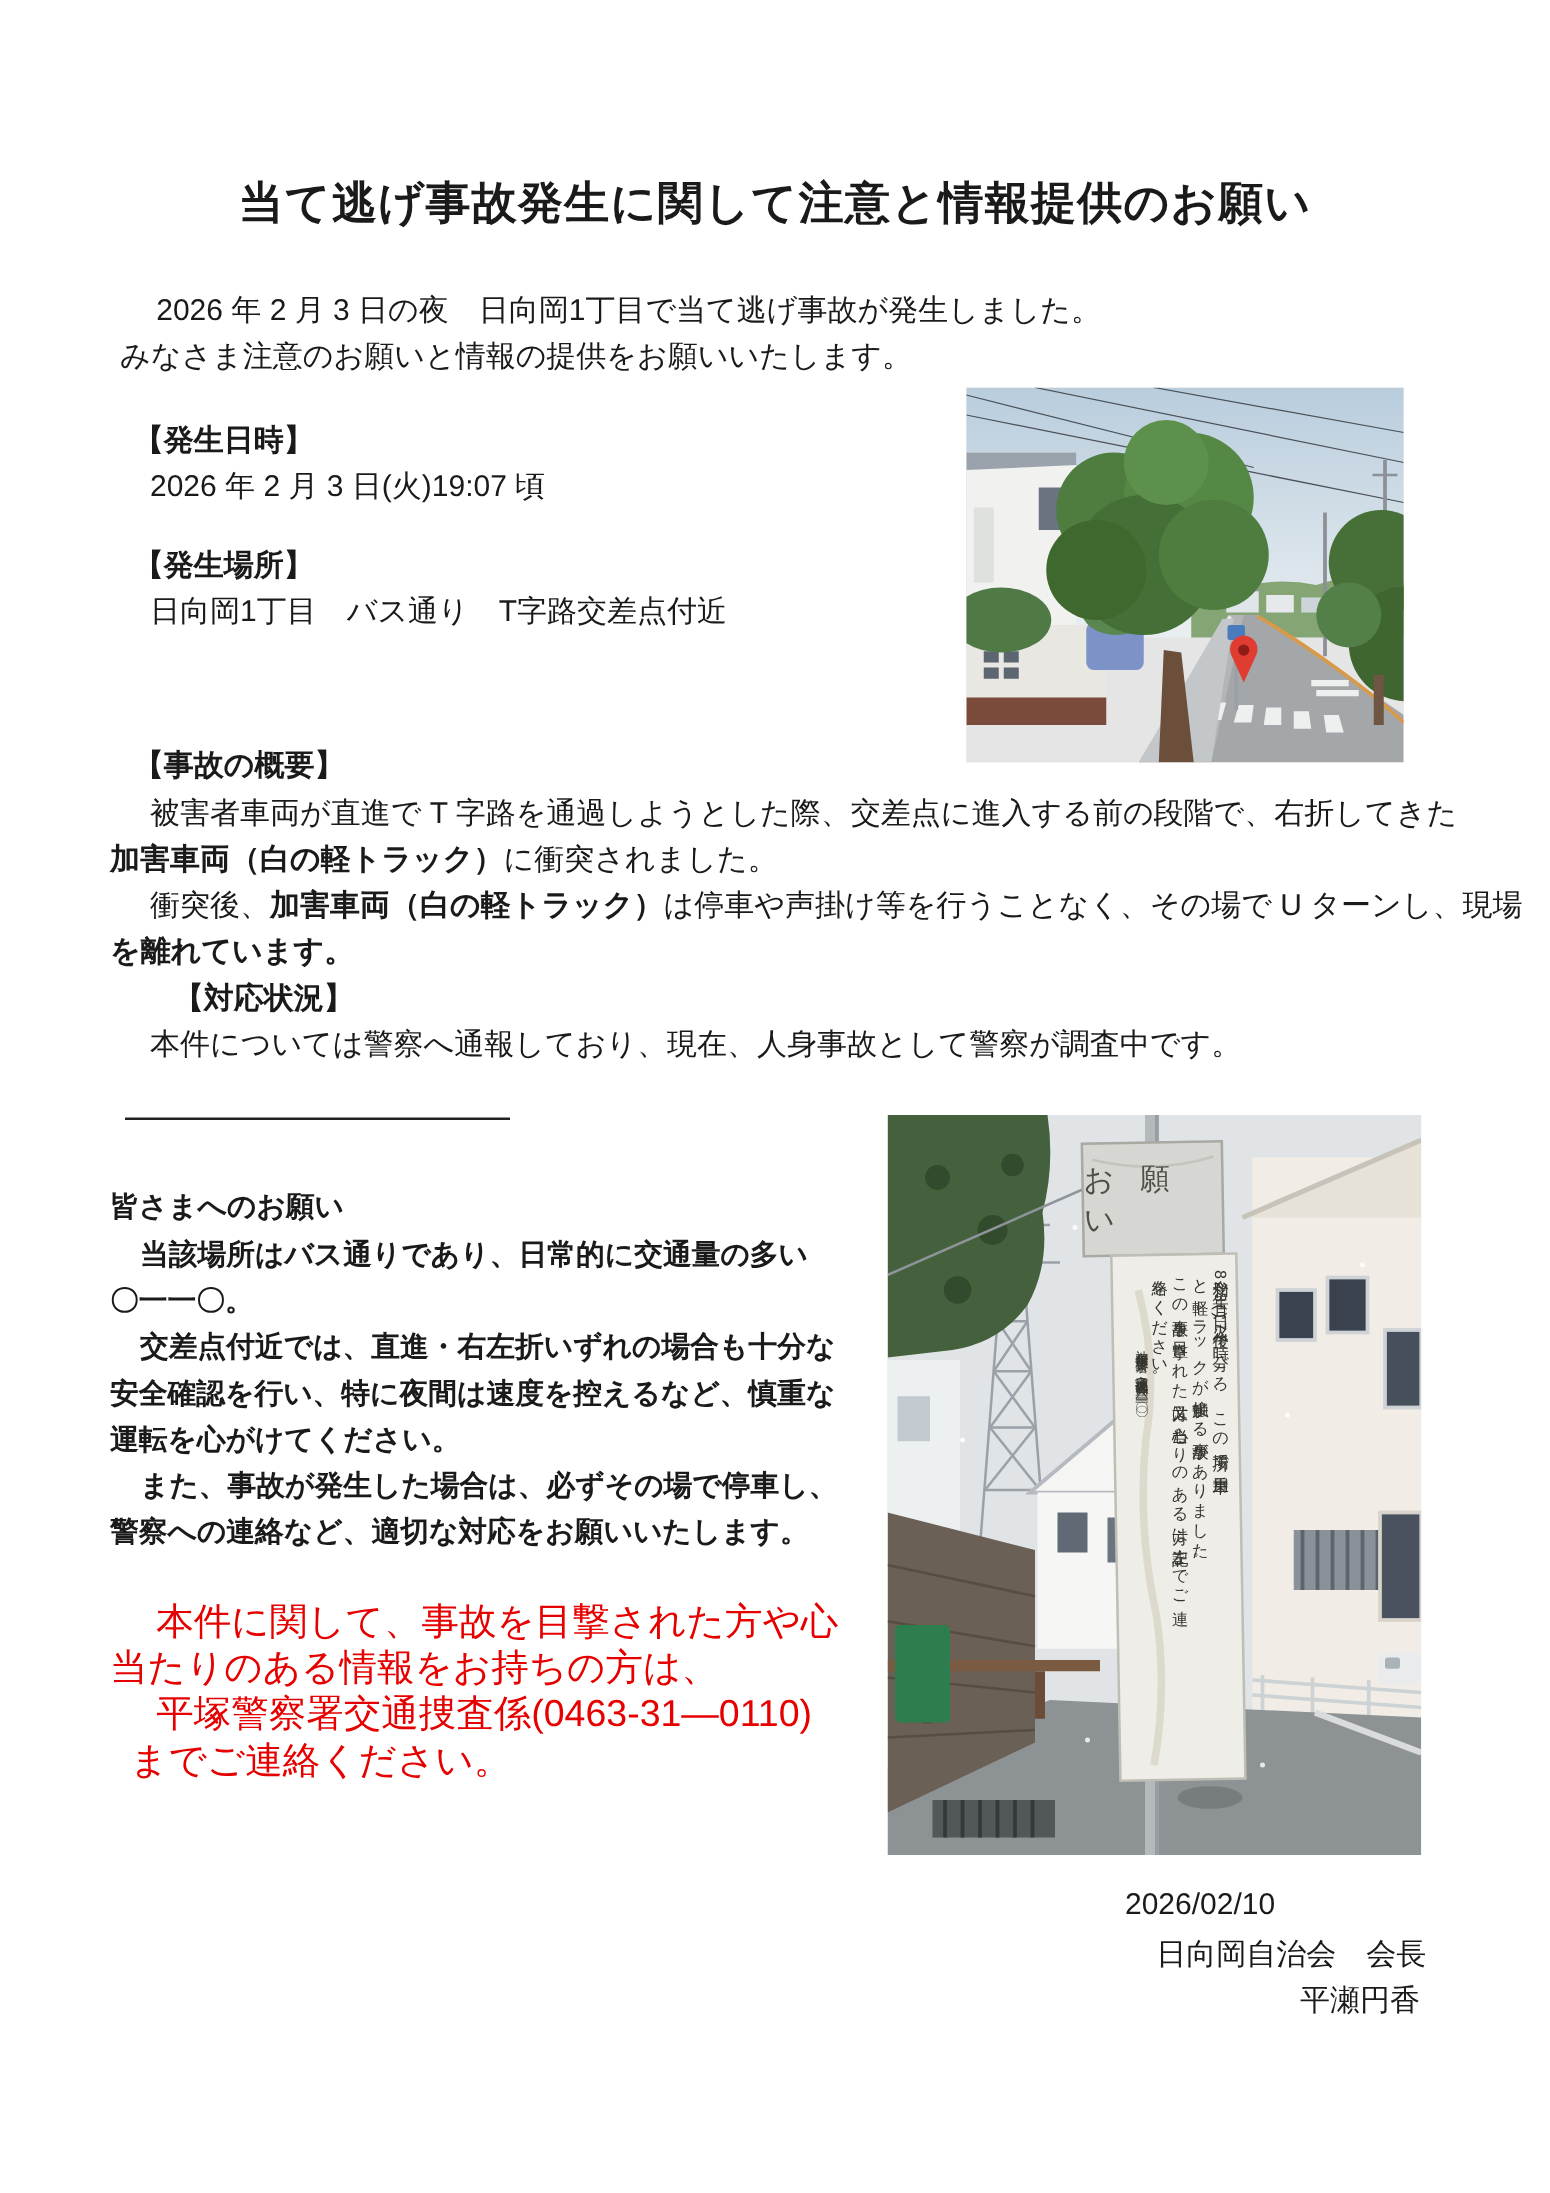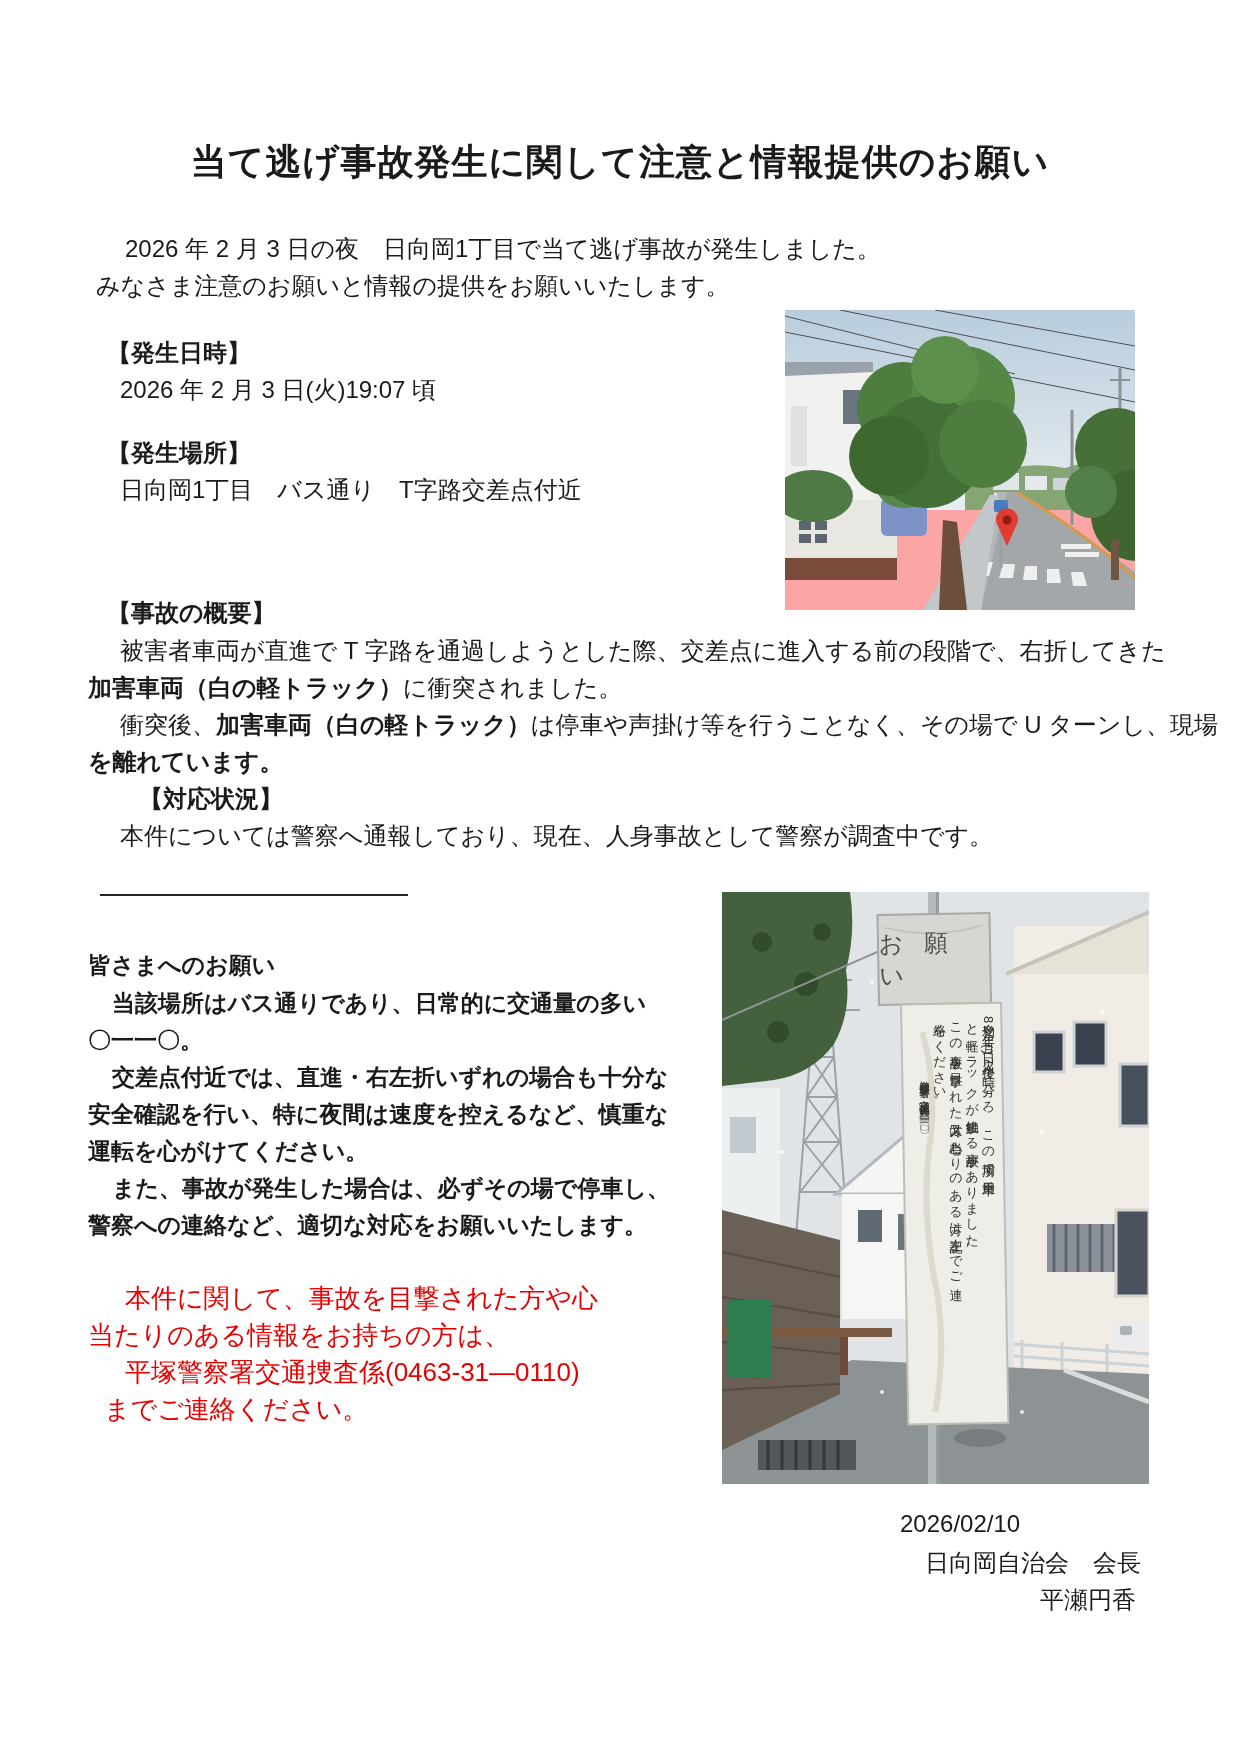--- a/index.html
+++ b/index.html
@@ -14,25 +14,25 @@
   .abs{position:absolute;white-space:nowrap;}
   .title{
     left:0;top:138px;width:1240px;text-align:center;
     font-size:36px;font-weight:700;letter-spacing:1px;
   }
   .body-line{font-size:24px;line-height:30px;}
   .heading{font-size:24px;font-weight:700;line-height:30px;margin-left:19px;}
   .bold-inline{font-weight:700;}
   .rule{position:absolute;left:100px;top:894px;width:308px;height:0;border-top:2px solid #222;}
   .req-line{font-size:23px;font-weight:700;line-height:30px;}
-  .red-line{font-size:26px;line-height:34px;}
+  .red-line{font-size:30px;line-height:34px;}
   .footer-line{font-size:24px;}
 
   
-  .photo{position:absolute;overflow:hidden;background:#fca5a5;margin-left:12px;}
+  .photo{position:absolute;overflow:hidden;background:#e5e5e5;}
   #photo1{left:773px;top:310px;width:350px;height:300px;}
   #photo2{left:710px;top:892px;width:427px;height:592px;}
   .photo svg{display:block;}
 
   
   .sign-header{
     position:absolute;left:157px;top:22px;width:112px;height:90px;
     display:flex;align-items:center;justify-content:center;
     font-size:24px;letter-spacing:7px;color:#4f4f49;
     transform:rotate(-1deg);

